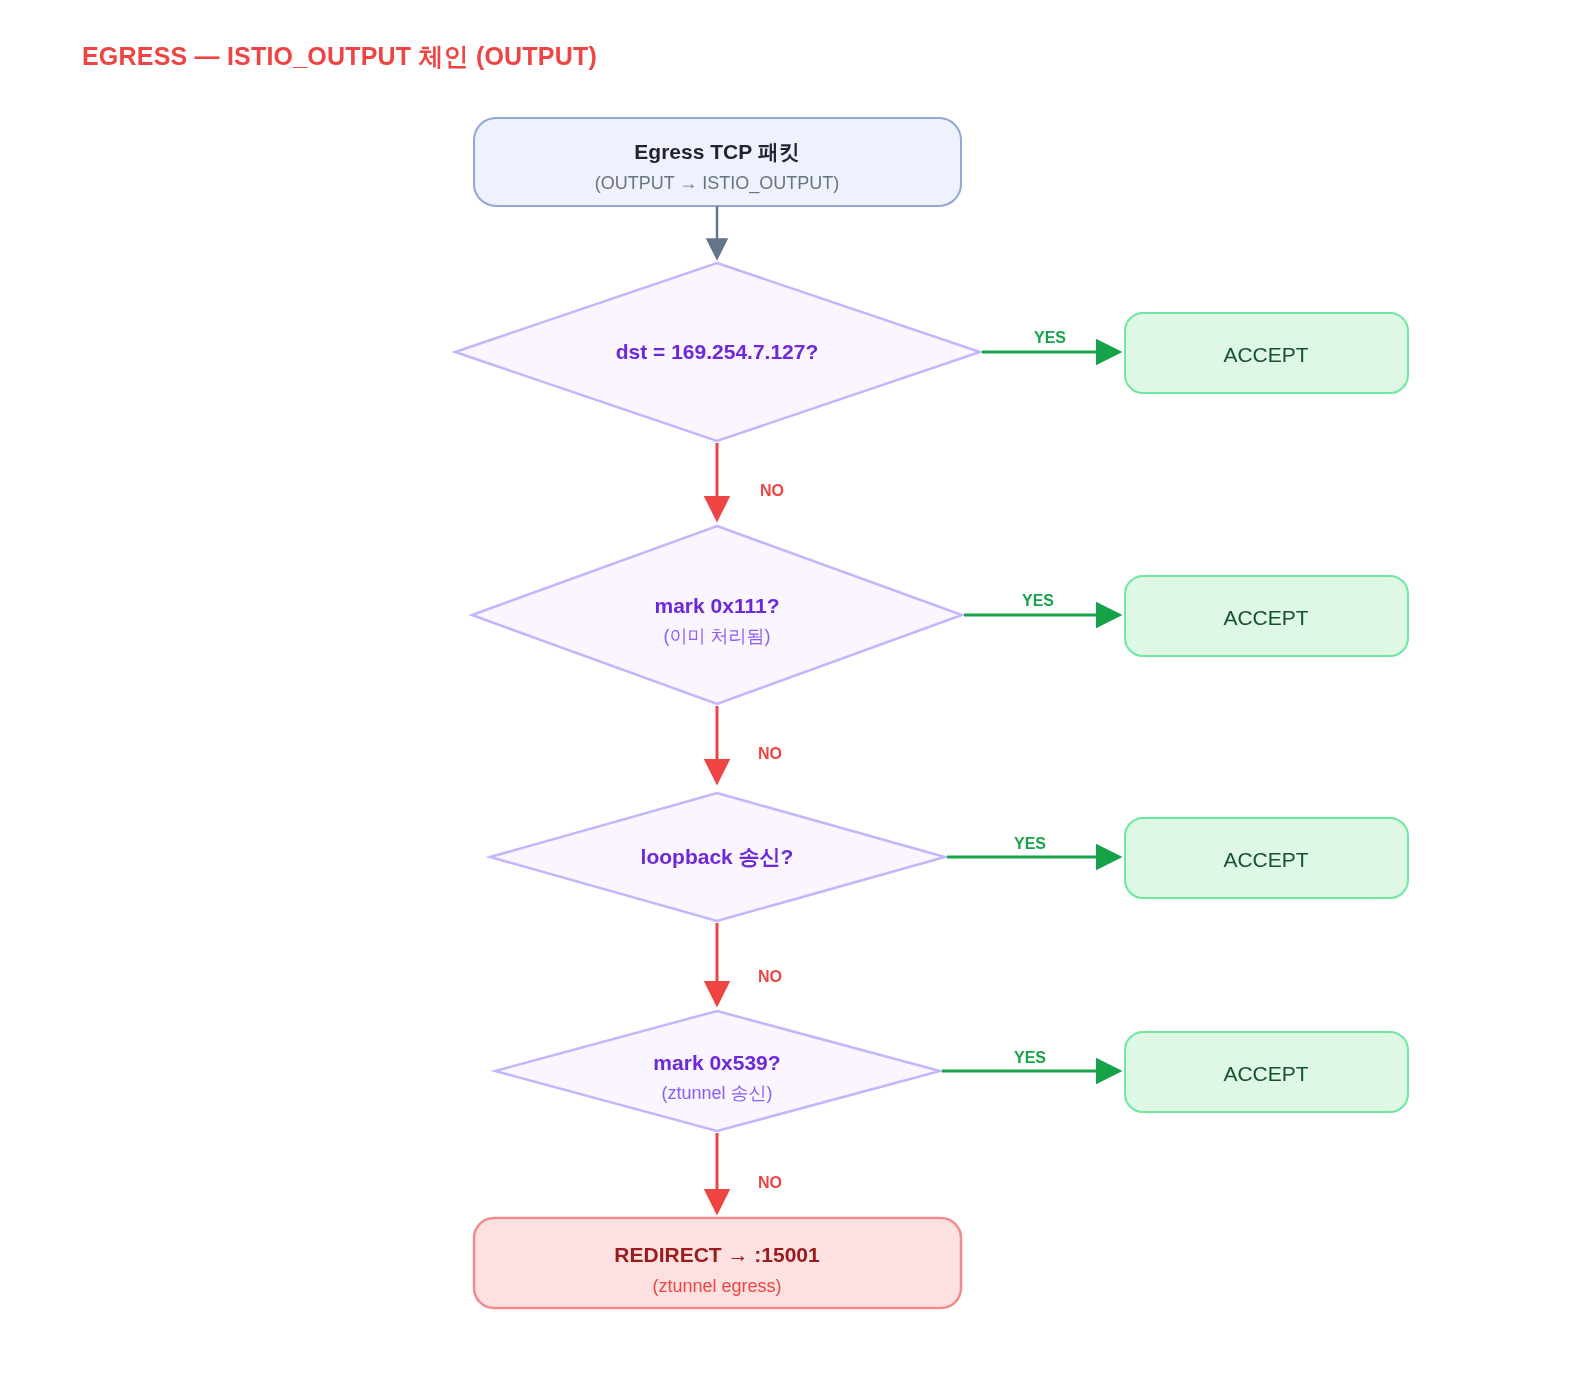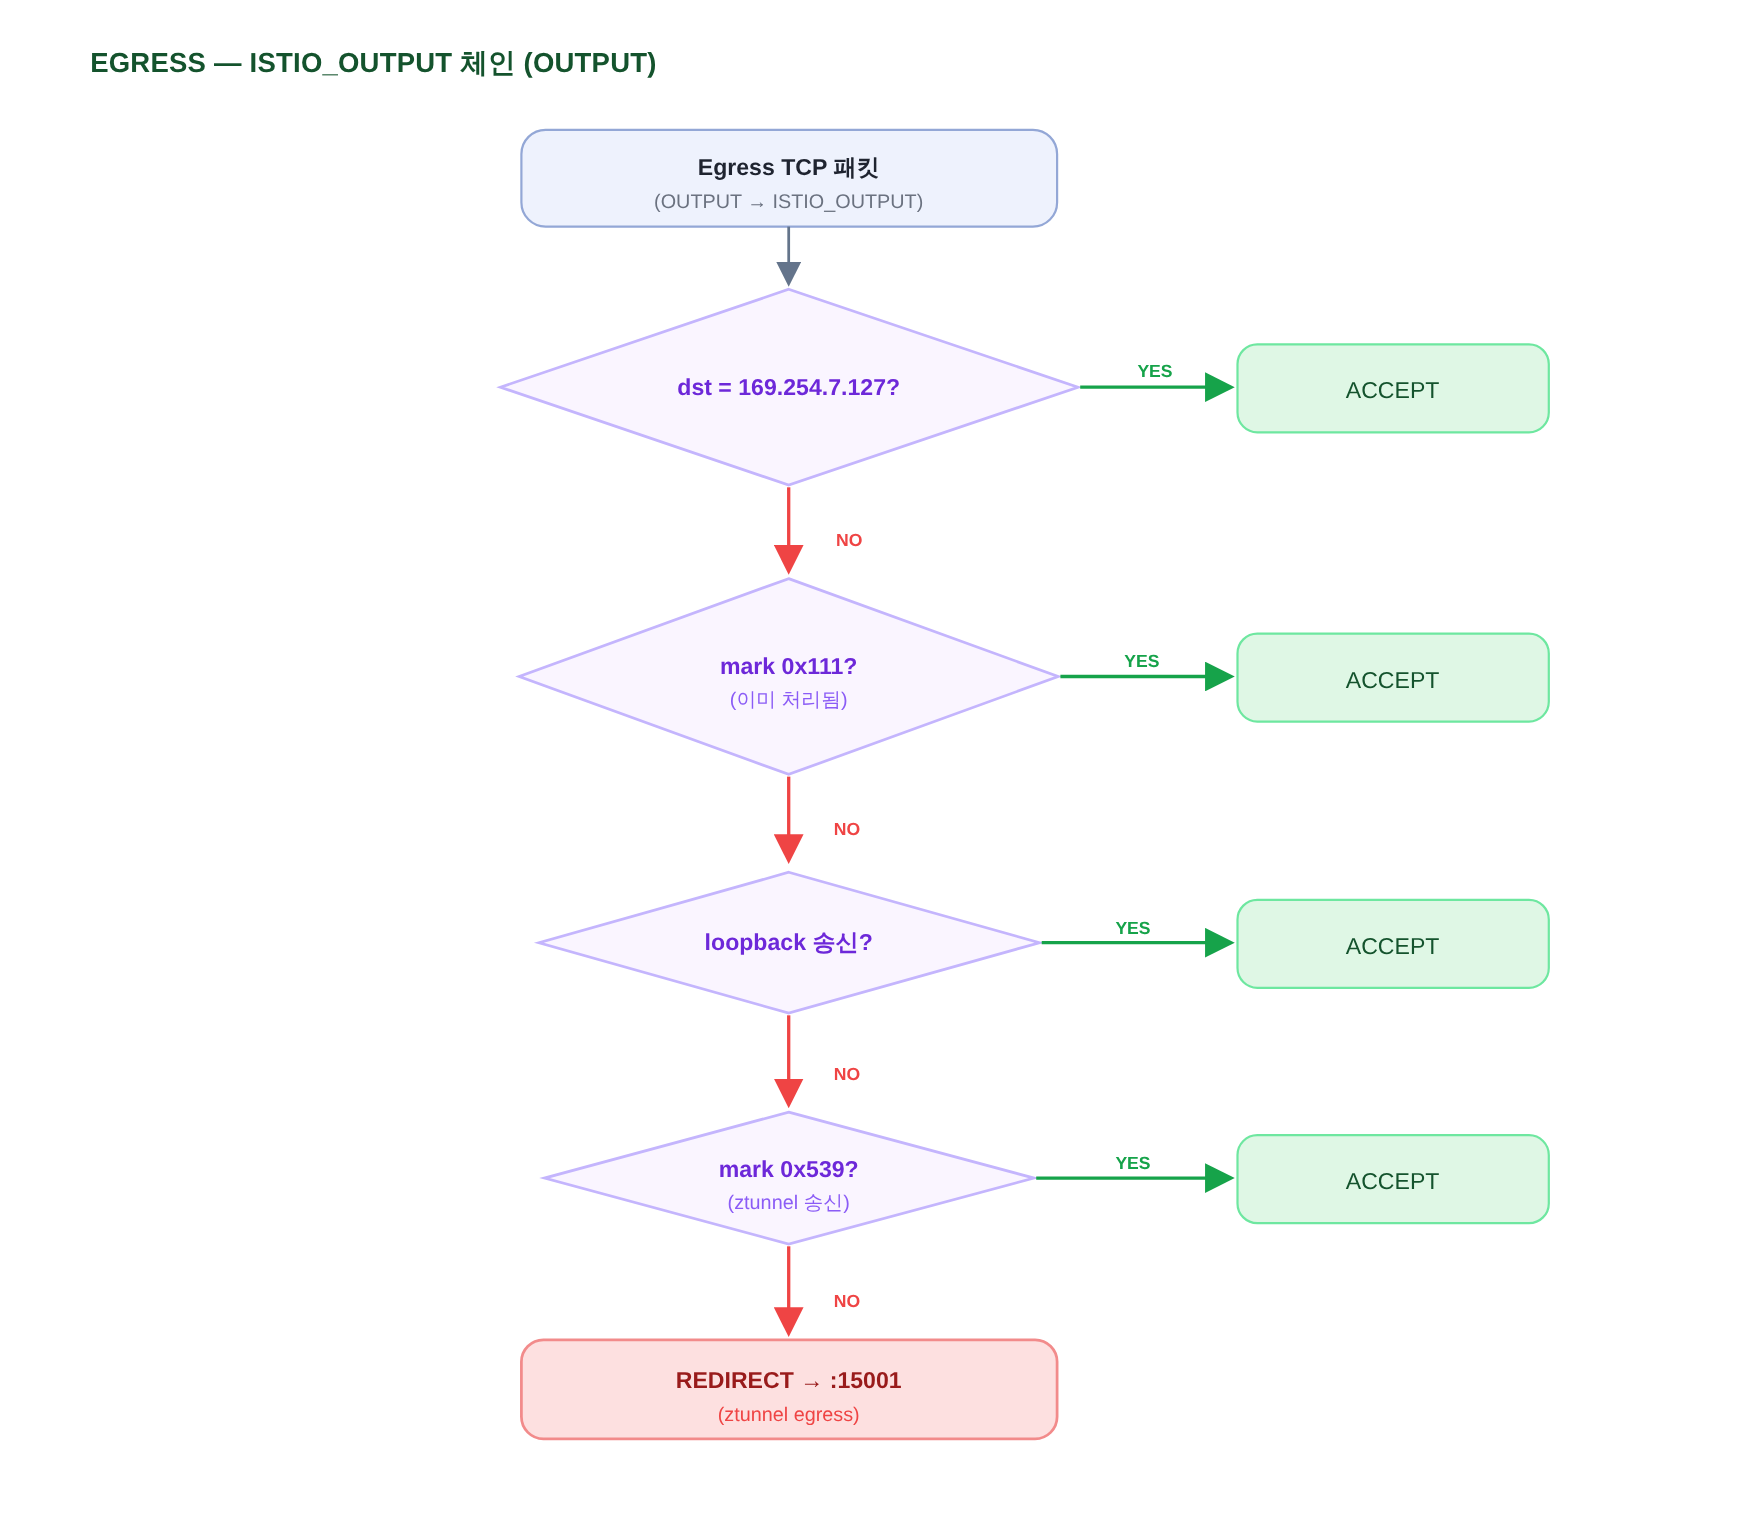--- a/index.html
+++ b/index.html
@@ -13,21 +13,21 @@
     font-family: "Liberation Sans", sans-serif;
     overflow: hidden;
     position: relative;
   }
   #page-title {
     position: absolute;
     left: 82px;
     top: 40px;
     font-size: 25px;
     font-weight: bold;
-    color: #14532d;
+    color: #ef4444;
     letter-spacing: 0.2px;
     white-space: nowrap;
   }
   #flow-svg {
     position: absolute;
     left: 0;
     top: 0;
   }
   .node-title {
     font-size: 21px;

